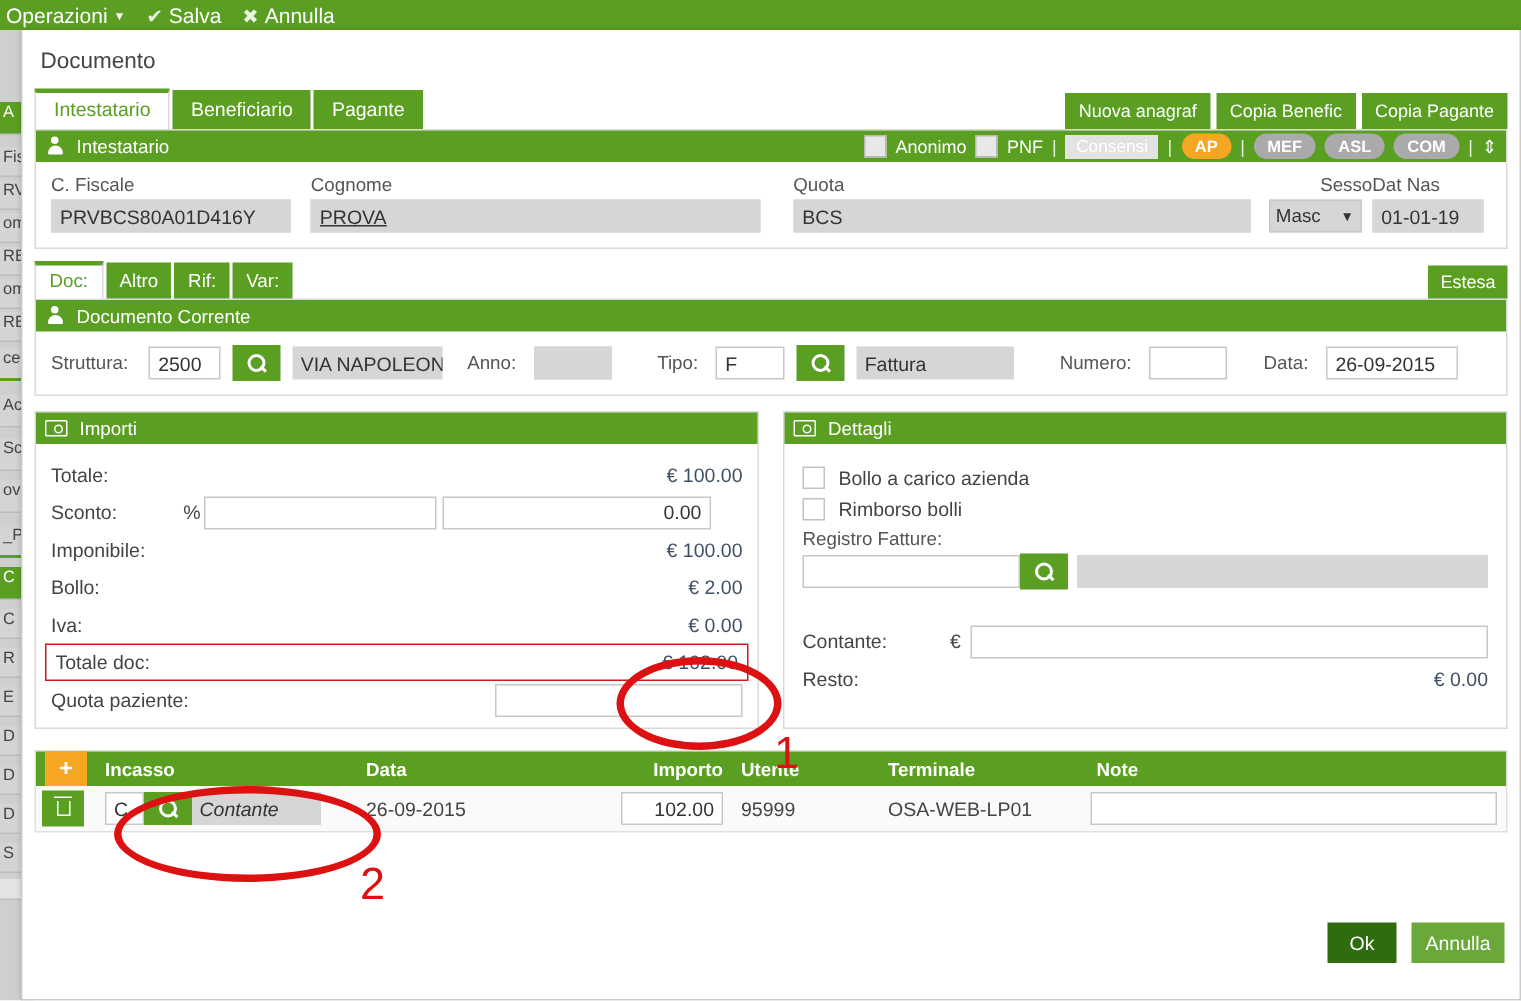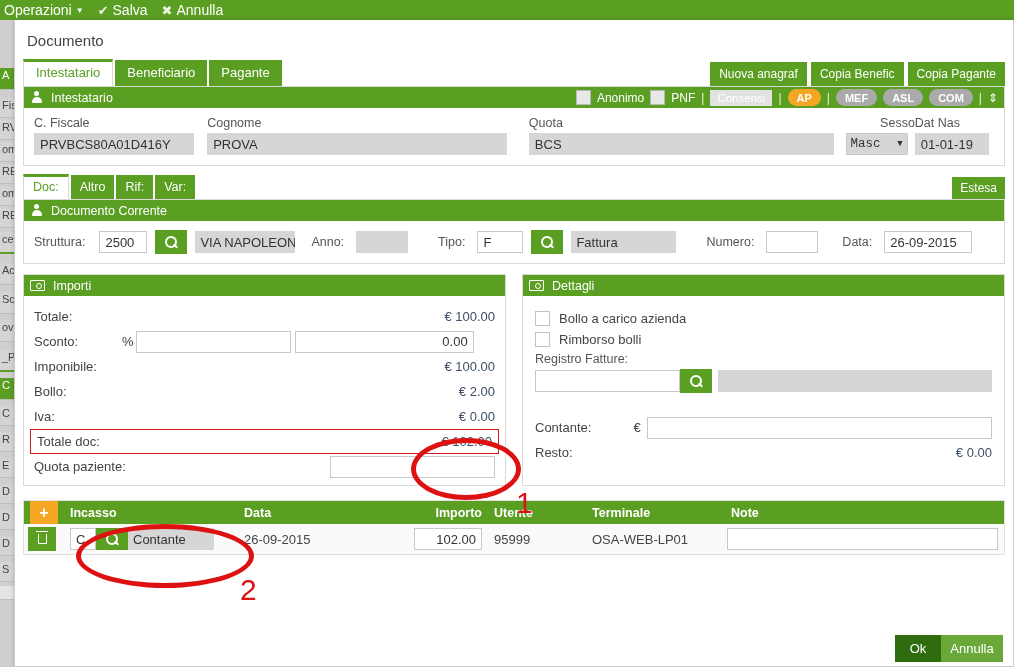--- a/index.html
+++ b/index.html
@@ -206,22 +206,22 @@
   .delbtn {
     width: 28px; height: 24px; background: #5a9e22; color: #fff;
     display: flex; align-items: center; justify-content: center;
     cursor: pointer; margin-left: 4px;
   }
   .trash { display:inline-block; width:9px; height:10px; border:1.5px solid #fff; border-top:none; position:relative; }
   .trash::before { content:""; position:absolute; left:-2.5px; top:-3.5px; width:12px; height:1.8px; background:#fff; }
 
   
   .footer {
-    position: absolute; right: 10px; bottom: 4px;
-    display: flex; 
+    position: absolute; right: 10px; bottom: 24px;
+    display: flex; gap: 10px;
   }
   .btn-ok {
     background: #2f6b0f; color: #ffffff; border: none;
     width: 46px; height: 27px; font-size: 13px; cursor: pointer;
     font-family: "Liberation Sans", sans-serif;
   }
   .btn-cancel {
     background: #6aa83a; color: #ffffff; border: none;
     width: 62px; height: 27px; font-size: 13px; cursor: pointer;
     font-family: "Liberation Sans", sans-serif;
@@ -327,29 +327,29 @@
           </span>
         </div>
 
         <div class="fieldrow">
           <div class="fld" style="width:175px;">
             <span class="lbl">C. Fiscale</span>
             <input class="inp gray" style="width: 160px;" value="PRVBCS80A01D416Y">
           </div>
           <div class="fld" style="width:325px;">
             <span class="lbl">Cognome</span>
-            <input class="inp gray" style="width: 300px;" value="PROVA">
+            <input class="inp gray" style="width: 300px; text-decoration: underline;" value="PROVA">
           </div>
           <div class="fld" style="width:320px;">
             <span class="lbl">Quota</span>
             <input class="inp gray" style="width: 305px;" value="BCS">
           </div>
           <div class="fld" style="width:70px;text-align:right;">
             <span class="lbl">Sesso</span>
-            <div class="sel" style="width:62px;font-family:Liberation Mono, monospace;">
+            <div class="sel" style="width:62px;">
               <span>Masc</span>
               <span class="cv">▼</span>
             </div>
           </div>
           <div class="fld" style="width:80px;">
             <span class="lbl">Dat Nas</span>
             <input class="inp gray" style="width: 74px;" value="01-01-19">
           </div>
         </div>
       </div>
@@ -493,21 +493,21 @@
           <div style="width:40px;display:flex;align-items:center;">
             <span class="delbtn">
                 <span class="trash"></span>
               </span>
           </div>
           <div style="width:180px;display:flex;align-items:center;padding-left:6px;">
             <input class="inp" style="width: 26px; height: 22px;" value="C">
             <button class="searchbtn" style="height:22px;">
                 <span class="mag"></span>
               </button>
-            <span class="inp ro" style="width:86px;height:22px;display:flex;align-items:center;">Contante</span>
+            <span class="inp ro" style="width:86px;height:22px;display:flex;align-items:center;font-style:italic;">Contante</span>
           </div>
           <div style="width:120px;">26-09-2015</div>
           <div style="width:118px;display:flex;justify-content:flex-end;">
             <input class="inp" style="width: 68px; height: 22px; text-align: right;" value="102.00">
           </div>
           <div style="width:110px;padding-left:12px;">95999</div>
           <div style="width:135px;">OSA-WEB-LP01</div>
           <div style="flex:1;padding-right:6px;">
             <input class="inp" style="width: 100%; height: 22px;" value="">
           </div>

